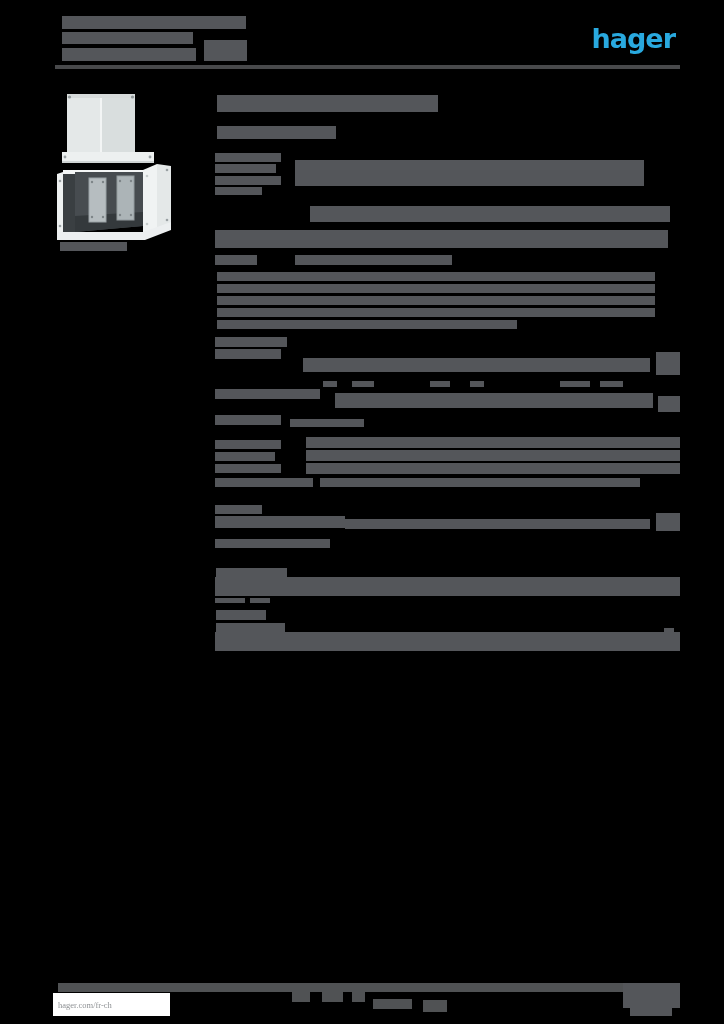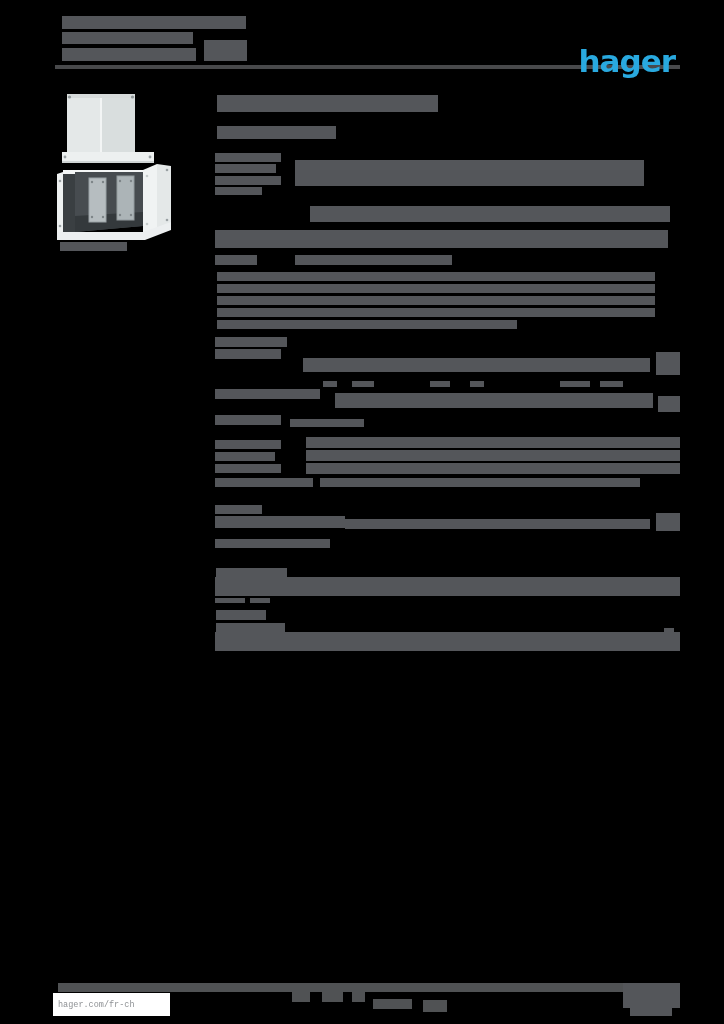--- a/index.html
+++ b/index.html
@@ -1,31 +1,31 @@
 <!DOCTYPE html>
 <html><head>
 <meta charset="utf-8">
 <style>
   html,body{margin:0;padding:0;background:#000;}
   .page{position:relative;width:724px;height:1024px;background:#000;overflow:hidden;
         font-family:"Liberation Sans", sans-serif;}
   .bar{position:absolute;background:#54565A;}
   .bar.footer{background:#505254;}
   .logo{position:absolute;top:25px;right:49px;color:#29A9DF;font-weight:bold;
-        font-size:31px;line-height:27px;letter-spacing:-1px;
-        font-family:"DejaVu Sans","Liberation Sans",sans-serif;margin-top:23px;}
+        font-size:27px;line-height:27px;letter-spacing:-1px;
+        font-family:"DejaVu Sans","Liberation Sans",sans-serif;}
   .rule{position:absolute;left:55px;top:65px;width:625px;height:4px;background:#48494B;}
   .photo{position:absolute;left:55px;top:86px;width:120px;height:156px;}
   .footer-rule{position:absolute;left:58px;top:983px;width:565px;height:9px;background:#505254;}
   .footer-rightbox{position:absolute;left:623px;top:983px;width:57px;height:25px;background:#54565A;}
   .footer-righttab{position:absolute;left:630px;top:1008px;width:42px;height:8px;background:#54565A;}
   .footer-whitebox{position:absolute;left:53px;top:993px;width:117px;height:23px;background:#FFFFFF;
         display:flex;align-items:center;}
   .footer-link{color:#8E9194;font-size:8.5px;padding-left:5px;text-decoration:none;
-        font-family:Liberation Mono, monospace;}
+        font-family:Liberation Serif, serif;}
 </style>
 </head>
 <body>
 
 <div class="page">
 
   <div>
     <i class="bar" style="left:62px;top:16px;width:184px;height:13px"></i>
     <i class="bar" style="left:62px;top:32px;width:131px;height:12px"></i>
     <i class="bar" style="left:62px;top:48px;width:134px;height:13px"></i>

